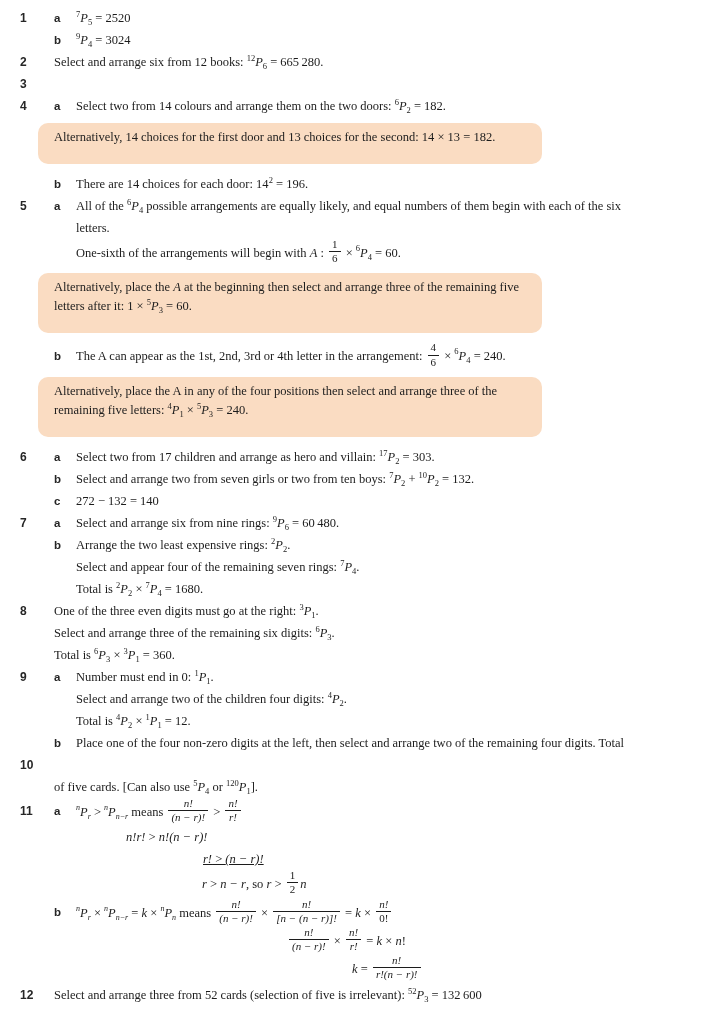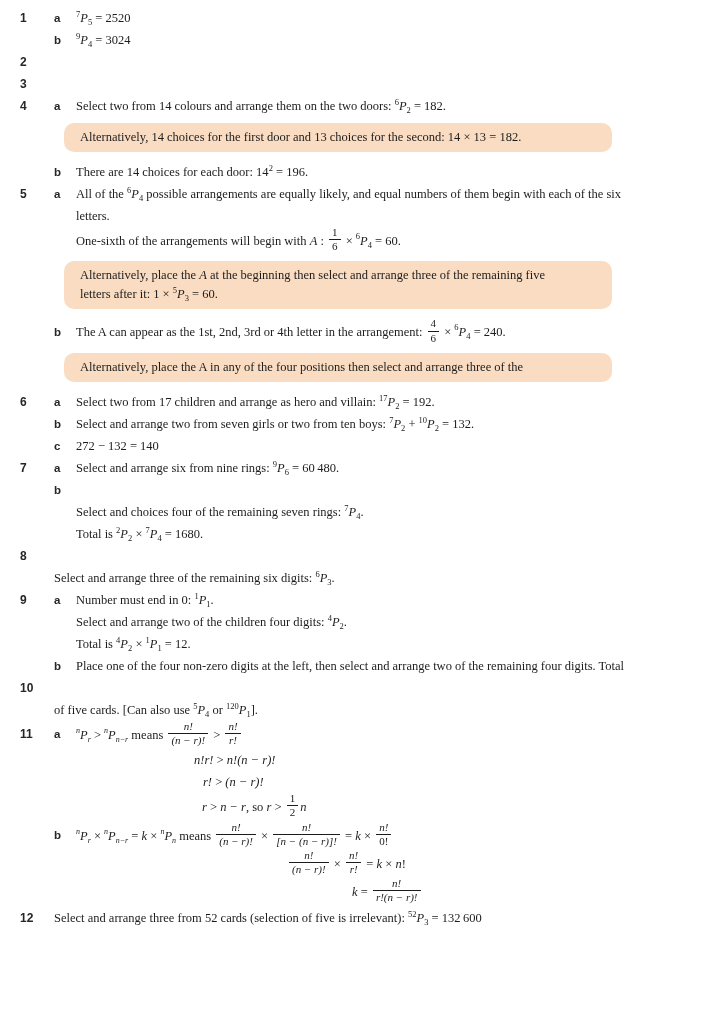--- a/index.html
+++ b/index.html
@@ -24,41 +24,42 @@
   sub{font-size:8.5px;line-height:0;vertical-align:-3px}
   sup.mi,sub.mi{font-size:8px}
   .frac{
     display:inline-block;vertical-align:middle;text-align:center;
     font-size:11px;line-height:1.2;margin:0 2px;transform:translateY(-2px);
   }
   .fn,.fd{display:block;padding:0 3px}
   .fd{border-top:1px solid #1c1c1c}
   .callout{
     background:var(--callout-bg,#fadcc2);border-radius:10px;
-    margin:6px 0 10px 44px;width:548px;box-sizing:border-box;
-    padding:5px 0 5px 16px;line-height:19px;
+    margin:6px 0 10px 18px;width:504px;box-sizing:border-box;
+    padding:5px 0 17px 16px;line-height:19px;
   }
   .cline{white-space:nowrap}
 </style>
 </head>
 <body>
 
 <div class="page">
     <div class="row nr">
       <span class="ncol">1</span>
       <span class="lcol">a</span>
       <span class="tcol"><sup>7</sup><span class="mi">P</span><sub>5</sub><span> = 2520</span></span>
     </div>
     <div class="row">
       <span class="ncol"></span>
       <span class="lcol">b</span>
       <span class="tcol"><sup>9</sup><span class="mi">P</span><sub>4</sub><span> = 3024</span></span>
     </div>
     <div class="row nr">
       <span class="ncol">2</span>
+      <span class="tcol"><span>Select and arrange six from 12 books: </span><sup>12</sup><span class="mi">P</span><sub>6</sub><span> = 665 280.</span></span>
     </div>
     <div class="row nr">
       <span class="ncol">3</span>
     </div>
     <div class="row nr">
       <span class="ncol">4</span>
       <span class="lcol">a</span>
       <span class="tcol"><span>Select two from 14 colours and arrange them on the two doors: </span><sup>6</sup><span class="mi">P</span><sub>2</sub><span> = 182.</span></span>
     </div>
     <div class="callout">
@@ -88,62 +89,69 @@
       <div class="cline"><span>Alternatively, place the </span><span class="mi">A</span><span> at the beginning then select and arrange three of the remaining five</span></div>
       <div class="cline"><span>letters after it: 1 × </span><sup>5</sup><span class="mi">P</span><sub>3</sub><span> = 60.</span></div>
     </div>
     <div class="row">
       <span class="ncol"></span>
       <span class="lcol">b</span>
       <span class="tcol"><span>The A can appear as the 1st, 2nd, 3rd or 4th letter in the arrangement: </span><span class="frac"><span class="fn">4</span><span class="fd">6</span></span><span> × </span><sup>6</sup><span class="mi">P</span><sub>4</sub><span> = 240.</span></span>
     </div>
     <div class="callout">
       <div class="cline"><span>Alternatively, place the A in any of the four positions then select and arrange three of the</span></div>
+      <div class="cline"><span>remaining five letters: </span><sup>4</sup><span class="mi">P</span><sub>1</sub><span> × </span><sup>5</sup><span class="mi">P</span><sub>3</sub><span> = 240.</span></div>
     </div>
     <div class="row nr">
       <span class="ncol">6</span>
       <span class="lcol">a</span>
-      <span class="tcol"><span>Select two from 17 children and arrange as hero and villain: </span><sup>17</sup><span class="mi">P</span><sub>2</sub><span> = 192.</span></span>
+      <span class="tcol"><span>Select two from 17 children and arrange as hero and villain: </span><sup>17</sup><span class="mi">P</span><sub>2</sub><span> = 303.</span></span>
     </div>
     <div class="row">
       <span class="ncol"></span>
       <span class="lcol">b</span>
       <span class="tcol"><span>Select and arrange two from seven girls or two from ten boys: </span><sup>7</sup><span class="mi">P</span><sub>2</sub><span> + </span><sup>10</sup><span class="mi">P</span><sub>2</sub><span> = 132.</span></span>
     </div>
     <div class="row">
       <span class="ncol"></span>
       <span class="lcol">c</span>
       <span class="tcol"><span>272 − 132 = 140</span></span>
     </div>
     <div class="row nr">
       <span class="ncol">7</span>
       <span class="lcol">a</span>
       <span class="tcol"><span>Select and arrange six from nine rings: </span><sup>9</sup><span class="mi">P</span><sub>6</sub><span> = 60 480.</span></span>
     </div>
     <div class="row">
       <span class="ncol"></span>
       <span class="lcol">b</span>
-    </div>
-    <div class="row">
-      <span class="ncol"></span>
-      <span class="lcol"></span>
-      <span class="tcol"><span>Select and choices four of the remaining seven rings: </span><sup>7</sup><span class="mi">P</span><sub>4</sub><span>.</span></span>
+      <span class="tcol"><span>Arrange the two least expensive rings: </span><sup>2</sup><span class="mi">P</span><sub>2</sub><span>.</span></span>
+    </div>
+    <div class="row">
+      <span class="ncol"></span>
+      <span class="lcol"></span>
+      <span class="tcol"><span>Select and appear four of the remaining seven rings: </span><sup>7</sup><span class="mi">P</span><sub>4</sub><span>.</span></span>
     </div>
     <div class="row">
       <span class="ncol"></span>
       <span class="lcol"></span>
       <span class="tcol"><span>Total is </span><sup>2</sup><span class="mi">P</span><sub>2</sub><span> × </span><sup>7</sup><span class="mi">P</span><sub>4</sub><span> = 1680.</span></span>
     </div>
     <div class="row nr">
       <span class="ncol">8</span>
+      <span class="tcol"><span>One of the three even digits must go at the right: </span><sup>3</sup><span class="mi">P</span><sub>1</sub><span>.</span></span>
     </div>
     <div class="row">
       <span class="ncol"></span>
       <span class="tcol"><span>Select and arrange three of the remaining six digits: </span><sup>6</sup><span class="mi">P</span><sub>3</sub><span>.</span></span>
     </div>
+    <div class="row">
+      <span class="ncol"></span>
+      <span class="tcol"><span>Total is </span><sup>6</sup><span class="mi">P</span><sub>3</sub><span> × </span><sup>3</sup><span class="mi">P</span><sub>1</sub><span> = 360.</span></span>
+    </div>
     <div class="row nr">
       <span class="ncol">9</span>
       <span class="lcol">a</span>
       <span class="tcol"><span>Number must end in 0: </span><sup>1</sup><span class="mi">P</span><sub>1</sub><span>.</span></span>
     </div>
     <div class="row">
       <span class="ncol"></span>
       <span class="lcol"></span>
       <span class="tcol"><span>Select and arrange two of the children four digits: </span><sup>4</sup><span class="mi">P</span><sub>2</sub><span>.</span></span>
     </div>
@@ -165,26 +173,26 @@
       <span class="tcol"><span>of five cards. [Can also use </span><sup>5</sup><span class="mi">P</span><sub>4</sub><span> or </span><sup>120</sup><span class="mi">P</span><sub>1</sub><span>].</span></span>
     </div>
     <div class="row nr">
       <span class="ncol">11</span>
       <span class="lcol">a</span>
       <span class="tcol"><sup class="mi">n</sup><span class="mi">P</span><sub class="mi">r</sub><span> &gt; </span><sup class="mi">n</sup><span class="mi">P</span><sub class="mi">n−r</sub><span> means </span><span class="frac"><span class="fn mi">n!</span><span class="fd mi">(n − r)!</span></span><span> &gt; </span><span class="frac"><span class="fn mi">n!</span><span class="fd mi">r!</span></span></span>
     </div>
     <div class="row">
       <span class="ncol"></span>
       <span class="lcol"></span>
-      <span class="tcol" style="margin-left: 118px;"><span class="mi">n!r!</span><span> &gt; </span><span class="mi">n!(n − r)!</span></span>
-    </div>
-    <div class="row">
-      <span class="ncol"></span>
-      <span class="lcol"></span>
-      <span class="tcol" style="margin-left: 127px;"><span class="mi">r!</span><span> &gt; </span><span class="mi">(n − r)!</span></span>
+      <span class="tcol" style="margin-left: 50px;"><span class="mi">n!r!</span><span> &gt; </span><span class="mi">n!(n − r)!</span></span>
+    </div>
+    <div class="row">
+      <span class="ncol"></span>
+      <span class="lcol"></span>
+      <span class="tcol" style="margin-left: 127px; text-decoration: underline;"><span class="mi">r!</span><span> &gt; </span><span class="mi">(n − r)!</span></span>
     </div>
     <div class="row">
       <span class="ncol"></span>
       <span class="lcol"></span>
       <span class="tcol" style="margin-left: 126px;"><span class="mi">r</span><span> &gt; </span><span class="mi">n − r</span><span>, so </span><span class="mi">r</span><span> &gt; </span><span class="frac"><span class="fn">1</span><span class="fd">2</span></span><span class="mi">n</span></span>
     </div>
     <div class="row">
       <span class="ncol"></span>
       <span class="lcol">b</span>
       <span class="tcol"><sup class="mi">n</sup><span class="mi">P</span><sub class="mi">r</sub><span> × </span><sup class="mi">n</sup><span class="mi">P</span><sub class="mi">n−r</sub><span> = </span><span class="mi">k</span><span> × </span><sup class="mi">n</sup><span class="mi">P</span><sub class="mi">n</sub><span> means </span><span class="frac"><span class="fn mi">n!</span><span class="fd mi">(n − r)!</span></span><span> × </span><span class="frac"><span class="fn mi">n!</span><span class="fd mi">[n − (n − r)]!</span></span><span> = </span><span class="mi">k</span><span> × </span><span class="frac"><span class="fn mi">n!</span><span class="fd">0!</span></span></span>

